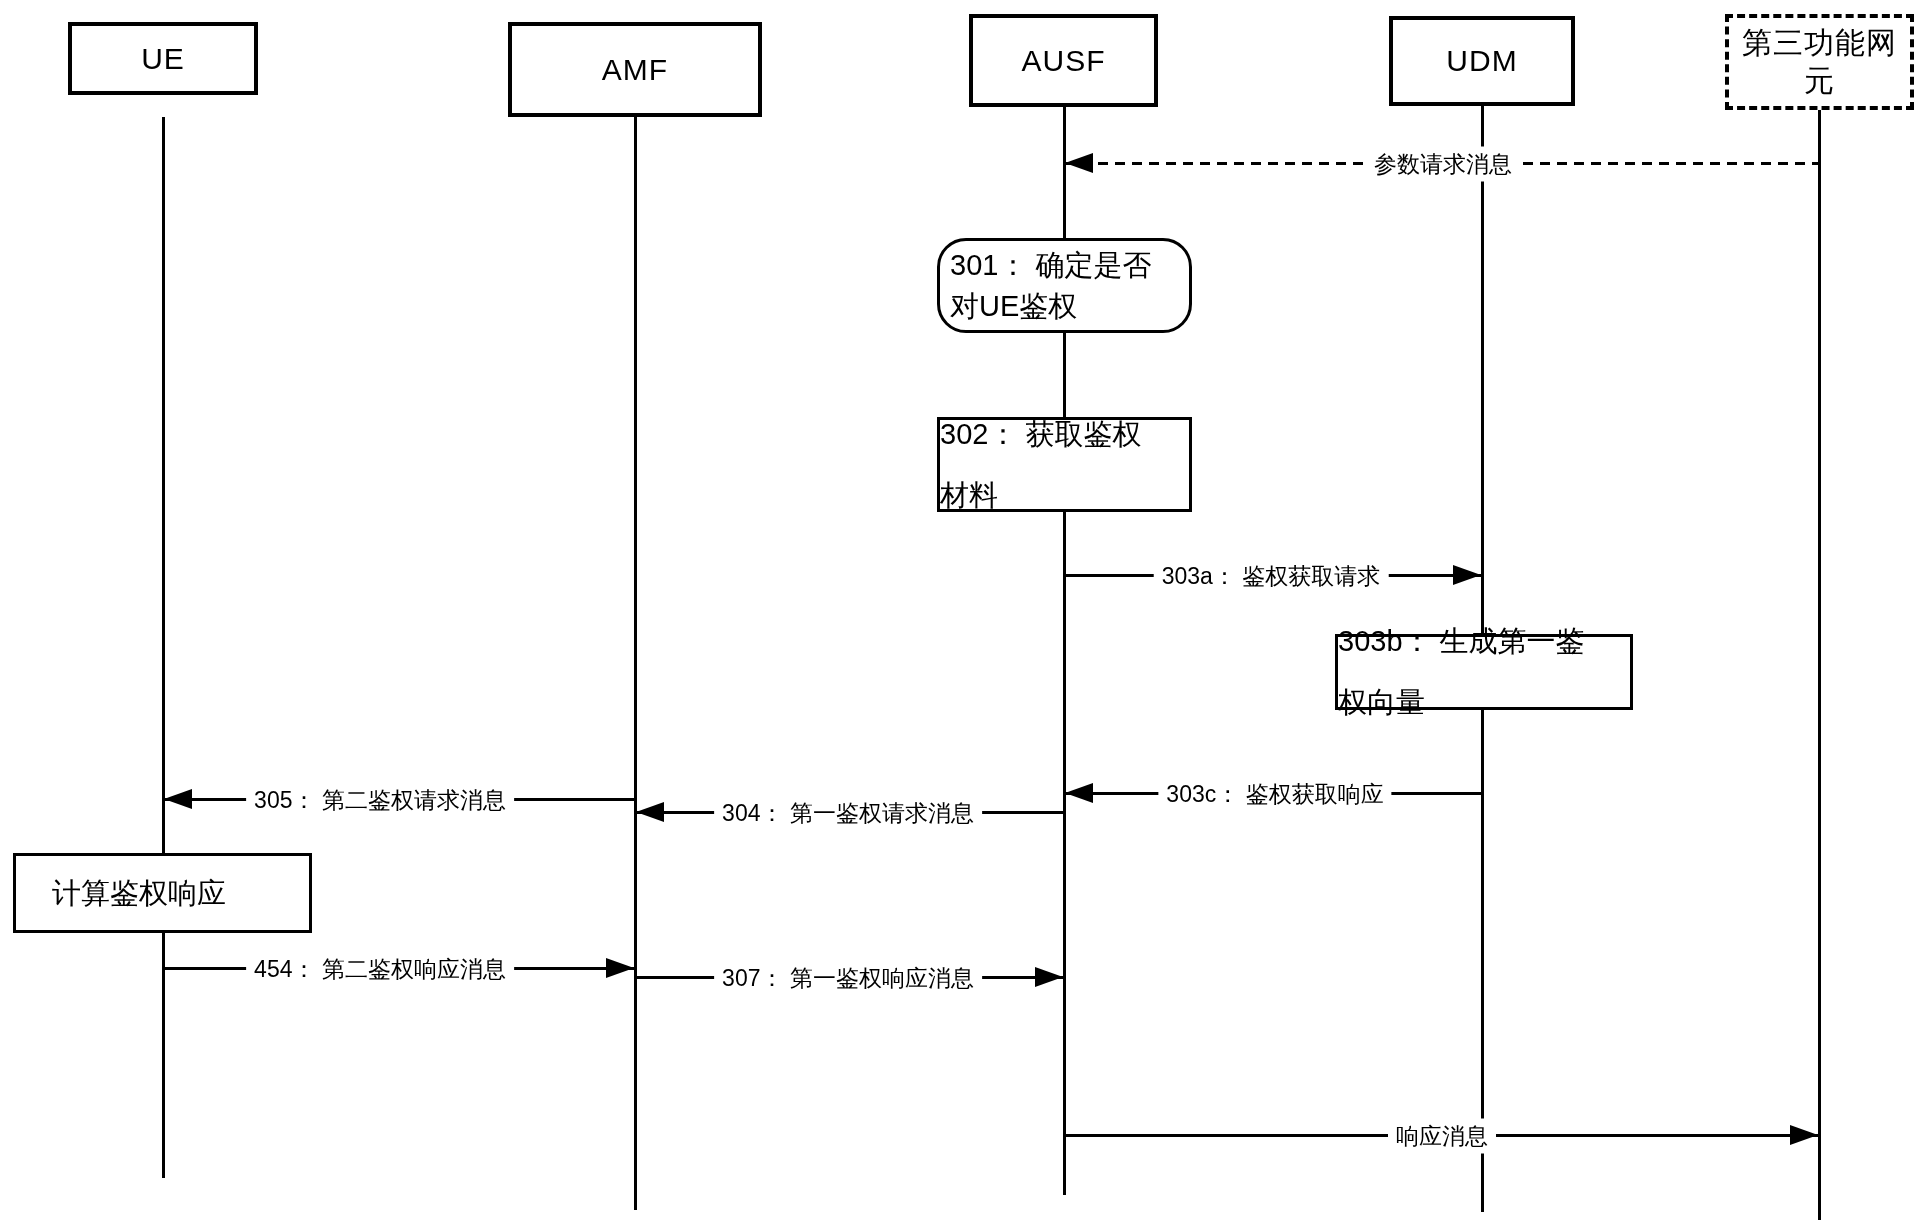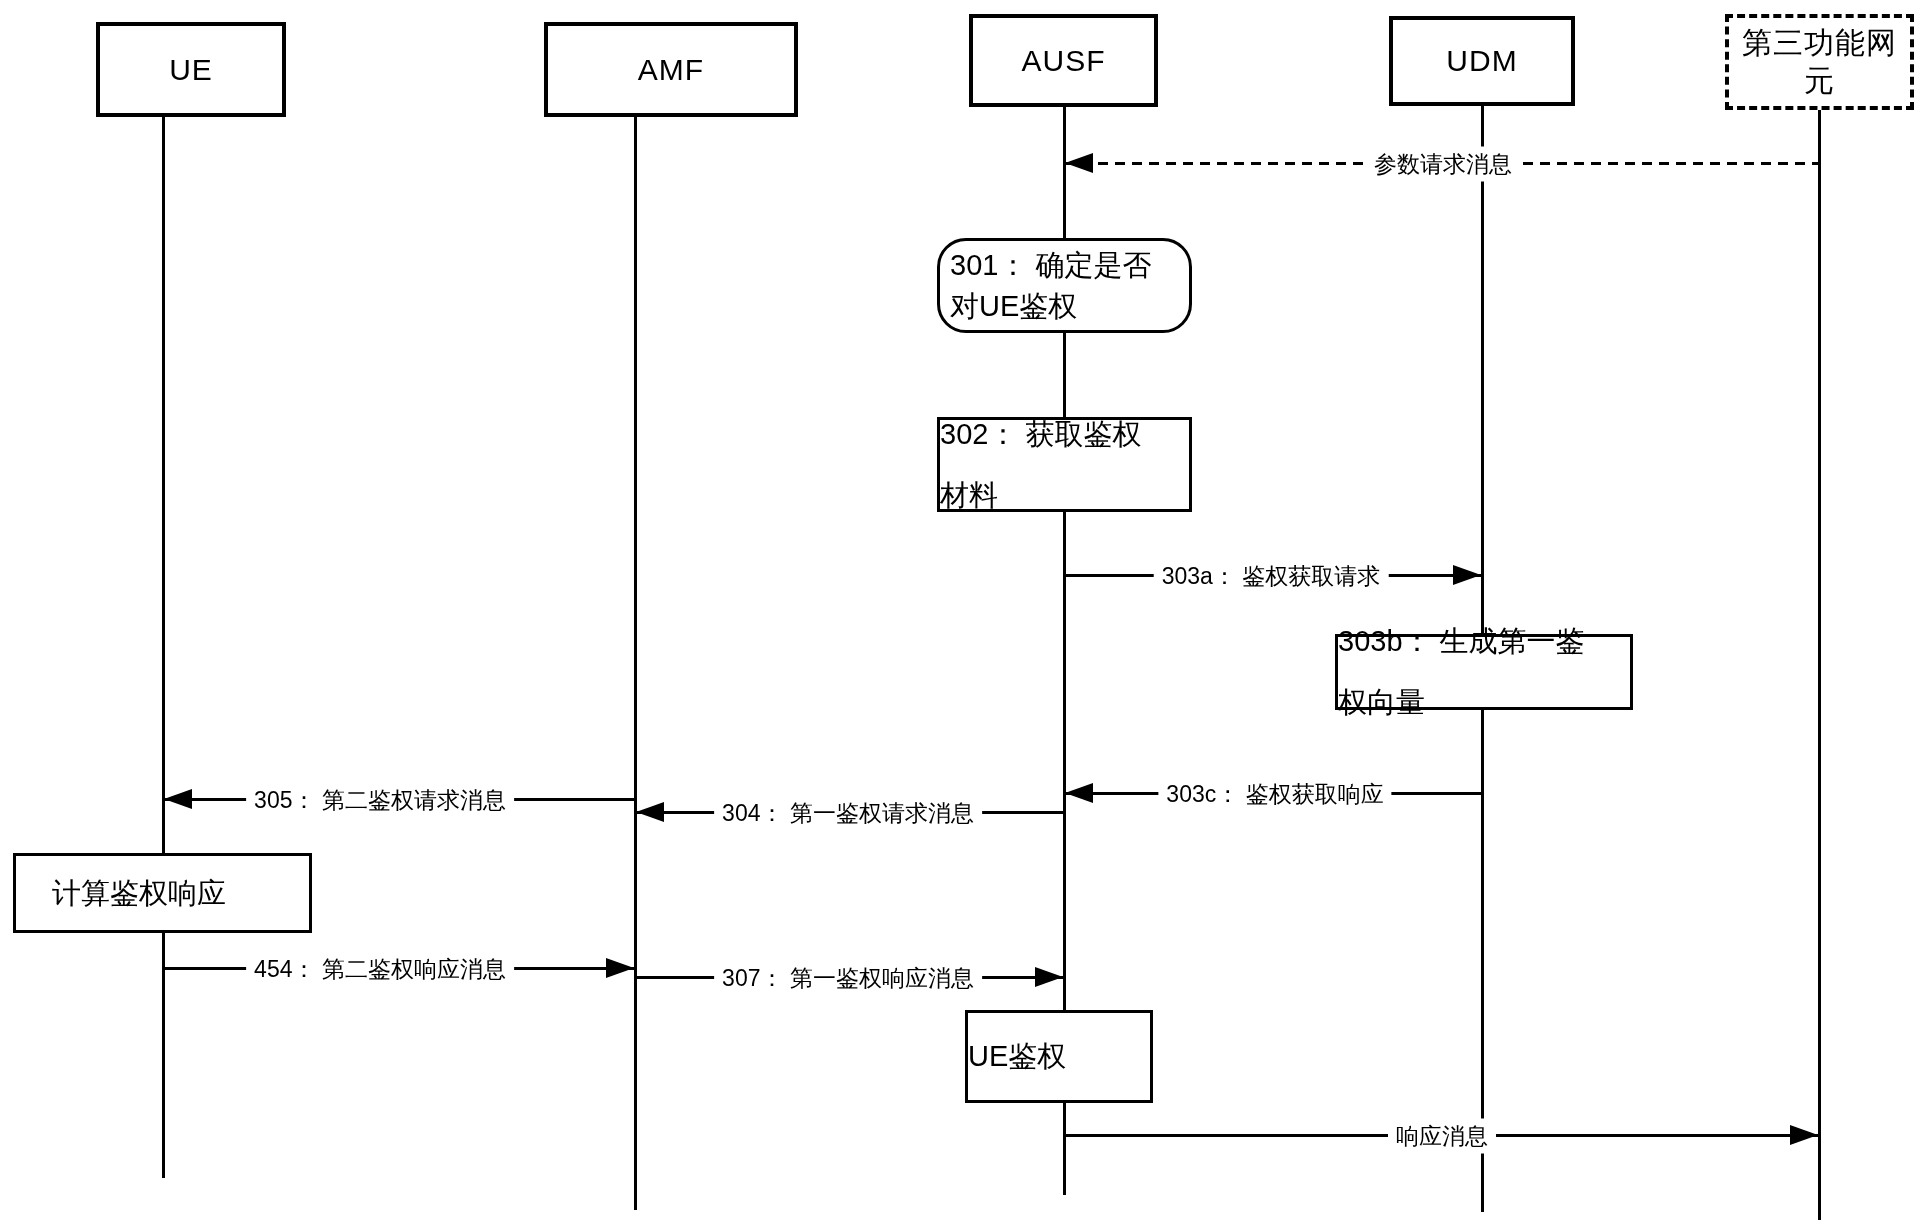--- a/index.html
+++ b/index.html
@@ -67,25 +67,25 @@
     font-size:23px;
     white-space:nowrap;
     z-index:2;
   }
 </style>
 </head>
 <body>
 
 <div class="canvas" id="canvas">
     <div class="lifeline" style="left: 161.5px; top: 117px; height: 1061px;"></div>
-    <div class="actor-box" style="left: 68px; top: 22px; width: 190px; height: 95px; margin-left: 28px;">
+    <div class="actor-box" style="left: 68px; top: 22px; width: 190px; height: 73px;">
       <div>UE</div>
     </div>
     <div class="lifeline" style="left: 633.5px; top: 117px; height: 1093px;"></div>
-    <div class="actor-box" style="left: 508px; top: 22px; width: 254px; height: 95px; margin-left: 36px;">
+    <div class="actor-box" style="left: 508px; top: 22px; width: 254px; height: 95px;">
       <div>AMF</div>
     </div>
     <div class="lifeline" style="left: 1062.5px; top: 107px; height: 1088px;"></div>
     <div class="actor-box" style="left: 969px; top: 14px; width: 189px; height: 93px;">
       <div>AUSF</div>
     </div>
     <div class="lifeline" style="left: 1480.5px; top: 106px; height: 1106px;"></div>
     <div class="actor-box" style="left: 1389px; top: 16px; width: 186px; height: 90px;">
       <div>UDM</div>
     </div>
@@ -126,16 +126,13 @@
       <div>302： 获取鉴权</div>
       <div>材料</div>
     </div>
     <div class="process-box center" style="left: 1335px; top: 634px; width: 298px; height: 76px;">
       <div>303b： 生成第一鉴</div>
       <div>权向量</div>
     </div>
     <div class="process-box center" style="left: 13px; top: 853px; width: 299px; height: 80px; padding-left: 36px;">
       <div>计算鉴权响应</div>
     </div>
-    <div class="process-box center" style="left: 965px; top: 1010px; width: 188px; height: 93px;">
-      <div>UE鉴权</div>
-    </div>
   </div>
 
 </body></html>

